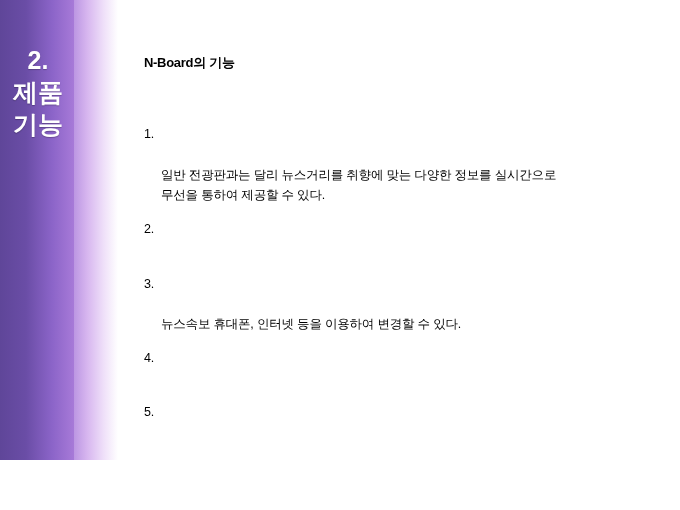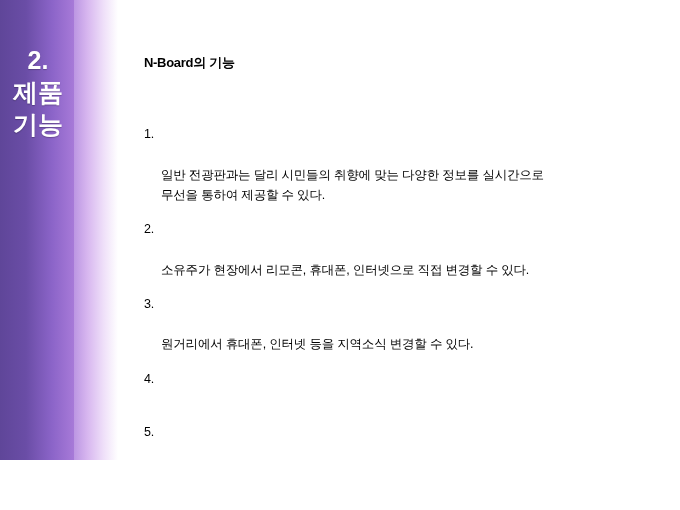--- a/index.html
+++ b/index.html
@@ -121,30 +121,29 @@
 제품
 기능</div>
   </div>
 
   <div class="content">
     <div class="heading">N-Board의 기능</div>
 
     <ul class="body-list">
       <li class="item">
         <span class="marker">1.</span>
-        <span>일반 전광판과는 달리 시민들의 취향에 맞는 다양한 정보를 실시간으로
+        <span>일반 전광판과는 달리 뉴스거리를 취향에 맞는 다양한 정보를 실시간으로
 무선을 통하여 제공할 수 있다.</span>
       </li>
       <li class="item">
         <span class="marker">2.</span>
-        <span>소유주가 현장에서 리모콘, 휴대폰, 인터넷으로 직접 변경할  수 있다.</span>
       </li>
       <li class="item">
         <span class="marker">3.</span>
-        <span>원거리에서  휴대폰, 인터넷 등을 지역소식 변경할 수 있다.</span>
+        <span>뉴스속보  휴대폰, 인터넷 등을 이용하여 변경할 수 있다.</span>
       </li>
       <li class="item tight">
         <span class="marker">4.</span>
       </li>
       <li class="item">
         <span class="marker">5.</span>
         
       </li>
     </ul>
   </div>

